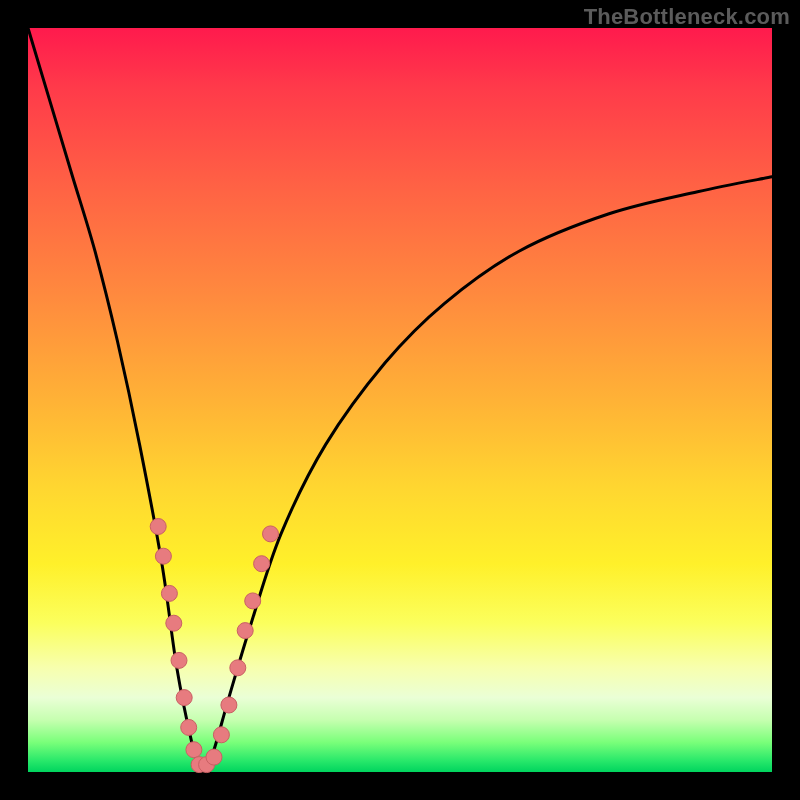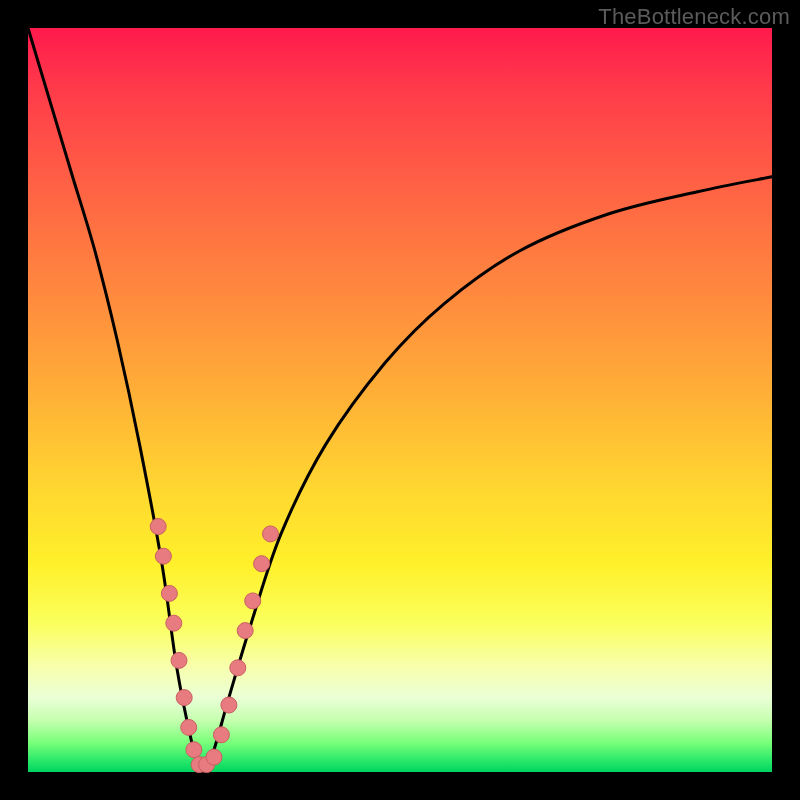--- a/index.html
+++ b/index.html
@@ -42,21 +42,21 @@
       #00d45e 100%
     );
   }
   .watermark {
     position: absolute;
     top: 4px;
     right: 10px;
     color: #5b5b5b;
     font-size: 22px;
     letter-spacing: 0.2px;
-    font-weight: 400;
+    font-weight: 700;
   }
   svg.curve-layer {
     position: absolute;
     left: 0; top: 0;
     width: 744px; height: 744px;
     overflow: visible;
   }
 </style>
 </head>
 <body>

